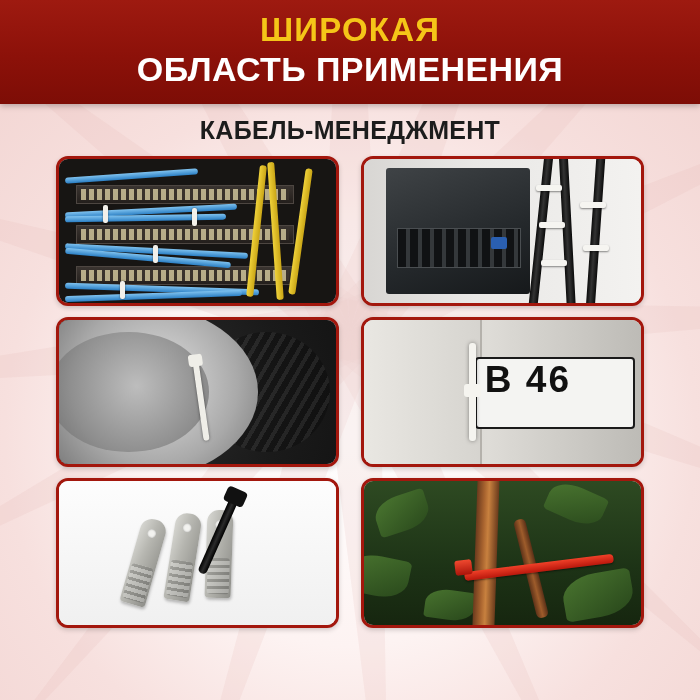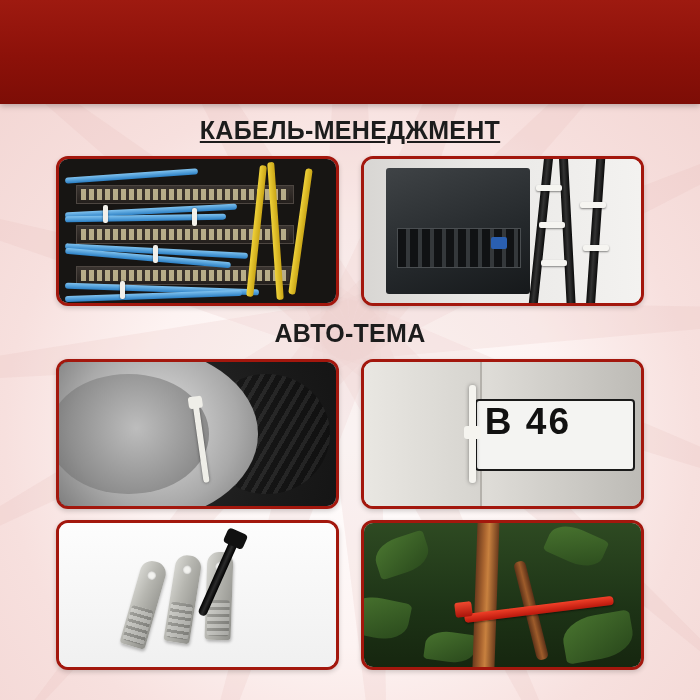--- a/index.html
+++ b/index.html
@@ -73,21 +73,21 @@
     z-index: 4;
   }
   .section-title {
     text-align: center;
     color: #1c1c1c;
     font-size: 25px;
     font-weight: bold;
     letter-spacing: 0.3px;
     text-transform: uppercase;
   }
-  .t1 { margin-top: 12px; text-decoration: underline; }
+  .t1 { margin-top: 12px; }
   .t2 { margin-top: 13px; }
   .t3 { margin-top: 13px; }
 
   .row {
     display: flex;
     justify-content: center;
     gap: 22px;
     margin-top: 11px;
   }
   .card {
@@ -410,20 +410,22 @@
     <div class="ray" style="transform:translate(-50%,-100%) rotate(198deg)"></div>
     <div class="ray" style="transform:translate(-50%,-100%) rotate(220deg)"></div>
     <div class="ray" style="transform:translate(-50%,-100%) rotate(242deg)"></div>
     <div class="ray" style="transform:translate(-50%,-100%) rotate(264deg)"></div>
     <div class="ray" style="transform:translate(-50%,-100%) rotate(286deg)"></div>
     <div class="ray" style="transform:translate(-50%,-100%) rotate(308deg)"></div>
     <div class="ray" style="transform:translate(-50%,-100%) rotate(330deg)"></div>
   </div>
 
   <div class="header">
+    <div class="header-line1">Широкая</div>
+    <div class="header-line2">Область применения</div>
   </div>
 
   <div class="section">
     <div class="section-title t1">Кабель-менеджмент</div>
     <div class="row">
 
       <div class="card">
         <div class="photo p1">
           <div class="panel pA"></div>
           <div class="panel pB"></div>
@@ -460,21 +462,20 @@
           <div class="wtie" style="left:64%;top:70%"></div>
           <div class="wtie" style="left:78%;top:30%"></div>
           <div class="wtie" style="left:79%;top:60%"></div>
         </div>
       </div>
 
     </div>
   </div>
 
   <div class="section">
-    <div class="section-title t2">Авто-тема</div>
     <div class="row">
 
       <div class="card">
         <div class="photo p3">
           <div class="tyre"></div>
           <div class="tread"></div>
           <div class="rim"></div>
           <div class="rim2"></div>
           <div class="wtie2"></div>
         </div>

